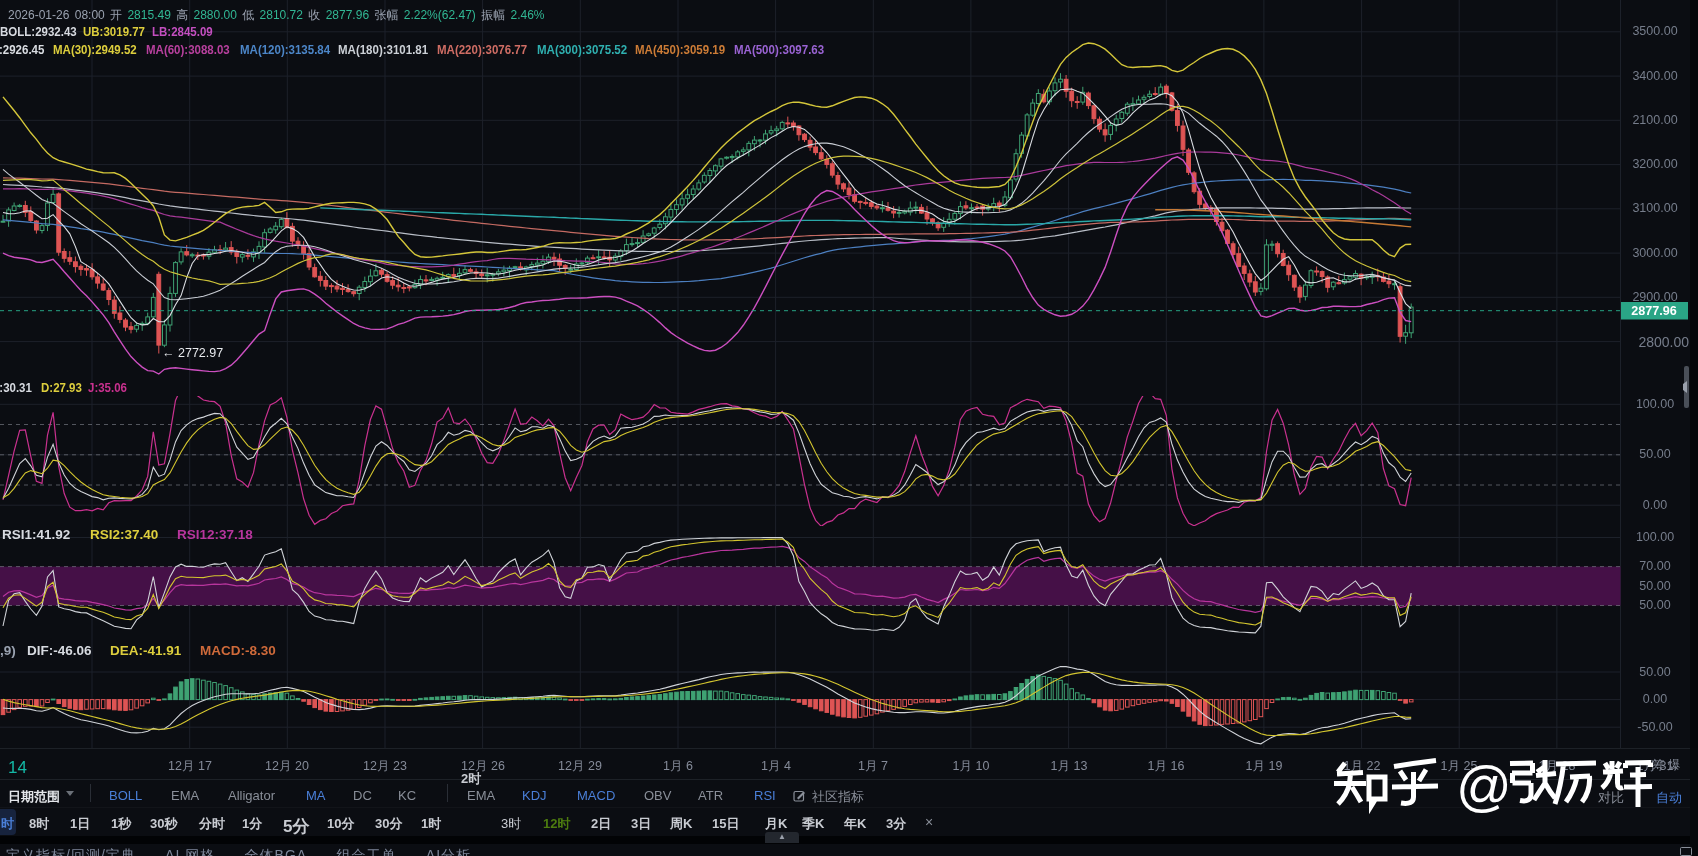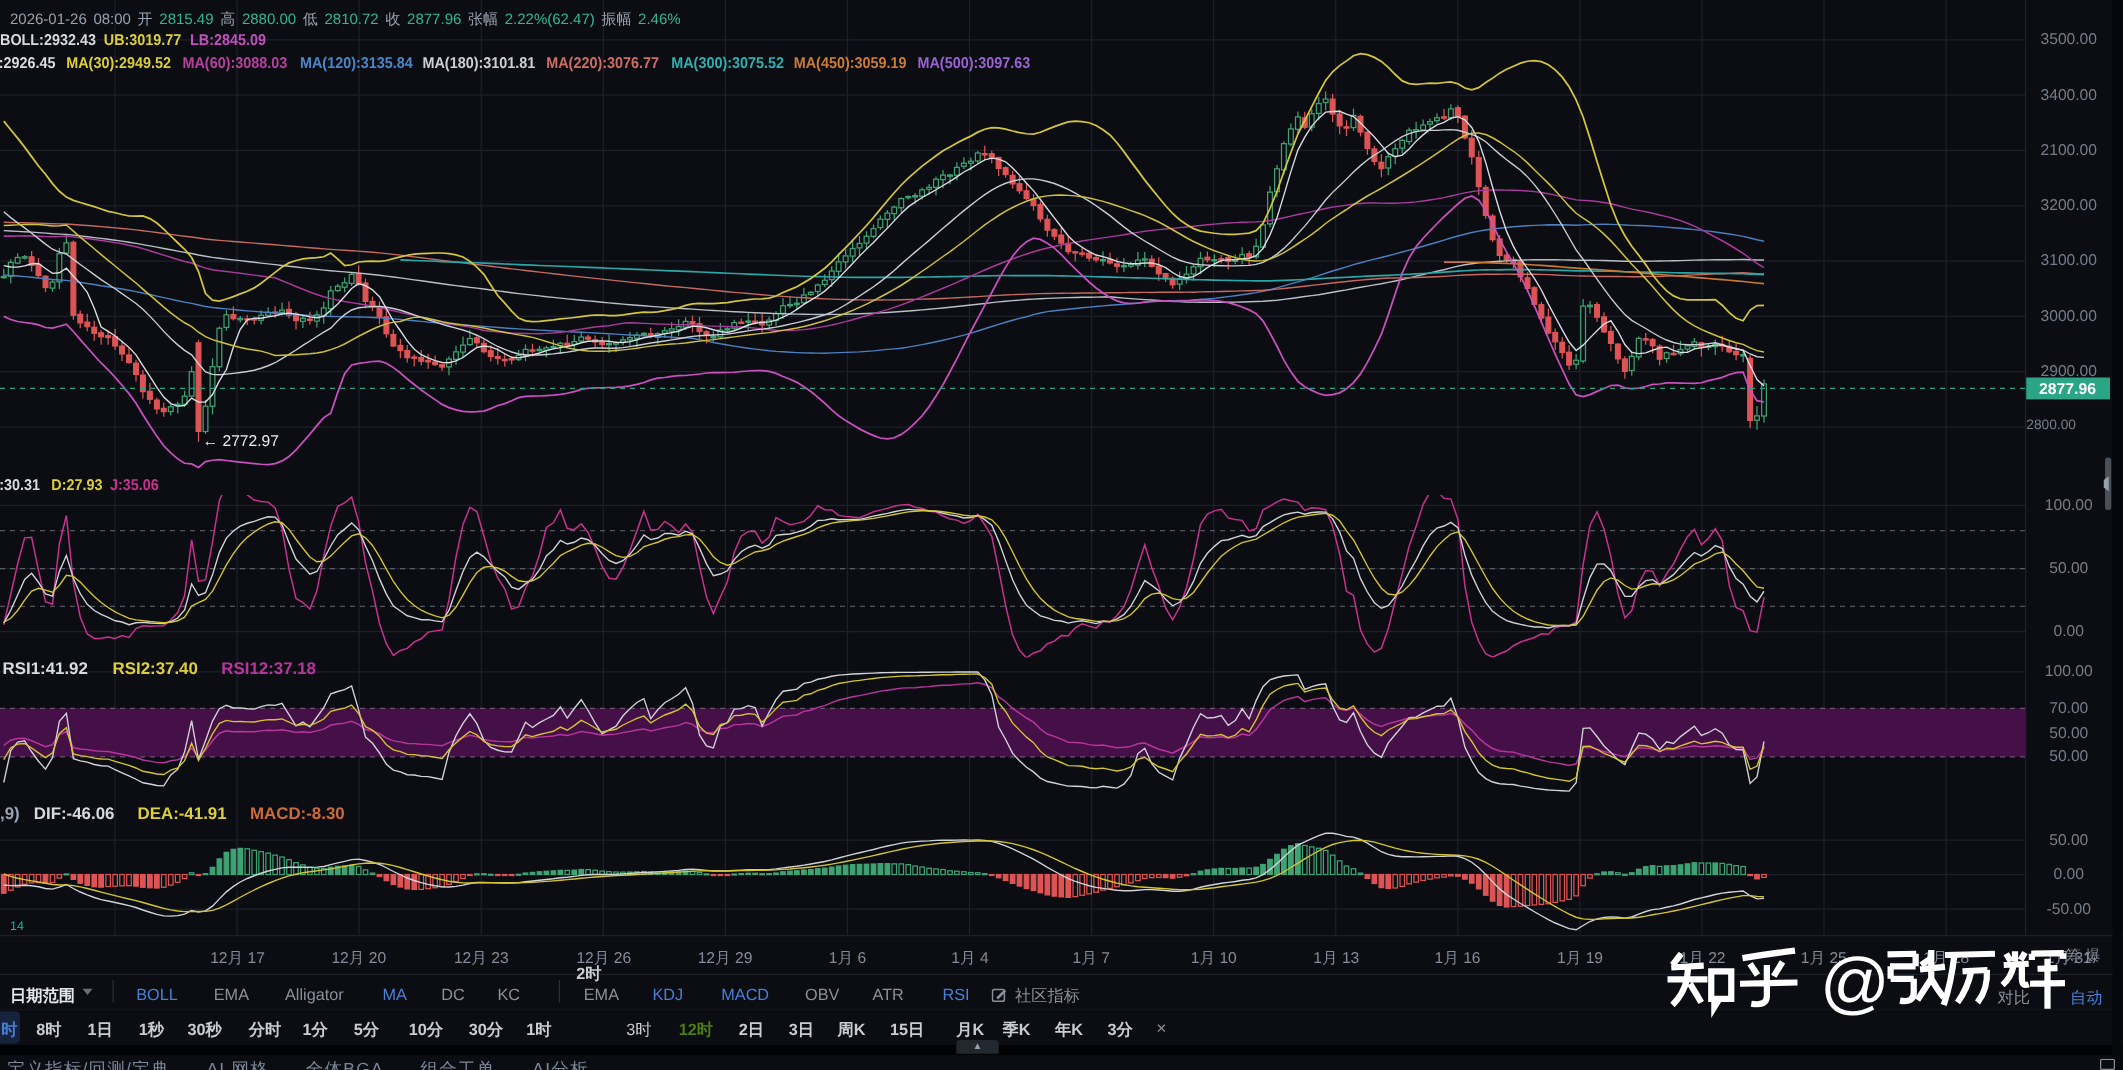--- a/index.html
+++ b/index.html
@@ -882,39 +882,39 @@
     <div style="position:absolute;left:-9px;top:381px;font-size:12.5px;font-weight:700;color:#d7dae0;white-space:nowrap;transform:scaleX(0.92);transform-origin:0 0">K:30.31</div>
     <div style="position:absolute;left:41px;top:381px;font-size:12.5px;font-weight:700;color:#ddce3d;white-space:nowrap;transform:scaleX(0.92);transform-origin:0 0">D:27.93</div>
     <div style="position:absolute;left:88px;top:381px;font-size:12.5px;font-weight:700;color:#c9318f;white-space:nowrap;transform:scaleX(0.92);transform-origin:0 0">J:35.06</div>
     <div style="position:absolute;left:2px;top:527px;font-size:13.5px;font-weight:700;color:#d7dae0;white-space:nowrap;transform:scaleX(1.0);transform-origin:0 0">RSI1:41.92</div>
     <div style="position:absolute;left:90px;top:527px;font-size:13.5px;font-weight:700;color:#ddce3d;white-space:nowrap;transform:scaleX(1.0);transform-origin:0 0">RSI2:37.40</div>
     <div style="position:absolute;left:177px;top:527px;font-size:13.5px;font-weight:700;color:#b8359d;white-space:nowrap;transform:scaleX(1.0);transform-origin:0 0">RSI12:37.18</div>
     <div style="position:absolute;left:0px;top:643px;font-size:13.5px;font-weight:700;color:#9aa2b0;white-space:nowrap;transform:scaleX(1.0);transform-origin:0 0">,9)</div>
     <div style="position:absolute;left:27px;top:643px;font-size:13.5px;font-weight:700;color:#d7dae0;white-space:nowrap;transform:scaleX(1.0);transform-origin:0 0">DIF:-46.06</div>
     <div style="position:absolute;left:110px;top:643px;font-size:13.5px;font-weight:700;color:#ddce3d;white-space:nowrap;transform:scaleX(1.0);transform-origin:0 0">DEA:-41.91</div>
     <div style="position:absolute;left:200px;top:643px;font-size:13.5px;font-weight:700;color:#cf6a3a;white-space:nowrap;transform:scaleX(1.0);transform-origin:0 0">MACD:-8.30</div>
-    <div style="position:absolute;left:1621px;width:68px;top:334.1px;text-align:left;font-size:11px;color:#767d8b">2800.00</div>
+    <div style="position:absolute;left:1621px;width:68px;top:334.1px;text-align:right;font-size:14px;color:#767d8b">2800.00</div>
     <div style="position:absolute;left:1621px;width:68px;top:289.8px;text-align:center;font-size:12.5px;color:#767d8b">2900.00</div>
     <div style="position:absolute;left:1621px;width:68px;top:245.6px;text-align:center;font-size:12.5px;color:#767d8b">3000.00</div>
     <div style="position:absolute;left:1621px;width:68px;top:201.3px;text-align:center;font-size:12.5px;color:#767d8b">3100.00</div>
     <div style="position:absolute;left:1621px;width:68px;top:157.1px;text-align:center;font-size:12.5px;color:#767d8b">3200.00</div>
     <div style="position:absolute;left:1621px;width:68px;top:112.8px;text-align:center;font-size:12.5px;color:#767d8b">2100.00</div>
     <div style="position:absolute;left:1621px;width:68px;top:68.6px;text-align:center;font-size:12.5px;color:#767d8b">3400.00</div>
     <div style="position:absolute;left:1621px;width:68px;top:24.3px;text-align:center;font-size:12.5px;color:#767d8b">3500.00</div>
     <div style="position:absolute;left:1621px;width:68px;top:396.8px;text-align:center;font-size:12.5px;color:#767d8b">100.00</div>
     <div style="position:absolute;left:1621px;width:68px;top:447.2px;text-align:center;font-size:12.5px;color:#767d8b">50.00</div>
     <div style="position:absolute;left:1621px;width:68px;top:497.7px;text-align:center;font-size:12.5px;color:#767d8b">0.00</div>
     <div style="position:absolute;left:1621px;width:68px;top:530.0px;text-align:center;font-size:12.5px;color:#767d8b">100.00</div>
     <div style="position:absolute;left:1621px;width:68px;top:559.1px;text-align:center;font-size:12.5px;color:#767d8b">70.00</div>
     <div style="position:absolute;left:1621px;width:68px;top:578.6px;text-align:center;font-size:12.5px;color:#767d8b">50.00</div>
     <div style="position:absolute;left:1621px;width:68px;top:598.0px;text-align:center;font-size:12.5px;color:#767d8b">50.00</div>
     <div style="position:absolute;left:1621px;width:68px;top:664.5px;text-align:center;font-size:12.5px;color:#767d8b">50.00</div>
     <div style="position:absolute;left:1621px;width:68px;top:692.1px;text-align:center;font-size:12.5px;color:#767d8b">0.00</div>
     <div style="position:absolute;left:1621px;width:68px;top:719.8px;text-align:center;font-size:12.5px;color:#767d8b">-50.00</div>
-    <div style="position:absolute;left:8px;top:736px;font-size:10px;color:#14b8a6;white-space:nowrap">14</div>
+    <div style="position:absolute;left:8px;top:758px;font-size:17px;color:#14b8a6;white-space:nowrap">14</div>
     <div style="position:absolute;left:190px;top:758px;transform:translateX(-50%);font-size:12.5px;color:#858b99;white-space:nowrap">12月 17</div>
     <div style="position:absolute;left:287px;top:758px;transform:translateX(-50%);font-size:12.5px;color:#858b99;white-space:nowrap">12月 20</div>
     <div style="position:absolute;left:385px;top:758px;transform:translateX(-50%);font-size:12.5px;color:#858b99;white-space:nowrap">12月 23</div>
     <div style="position:absolute;left:483px;top:758px;transform:translateX(-50%);font-size:12.5px;color:#858b99;white-space:nowrap">12月 26</div>
     <div style="position:absolute;left:580px;top:758px;transform:translateX(-50%);font-size:12.5px;color:#858b99;white-space:nowrap">12月 29</div>
     <div style="position:absolute;left:678px;top:758px;transform:translateX(-50%);font-size:12.5px;color:#858b99;white-space:nowrap">1月 6</div>
     <div style="position:absolute;left:776px;top:758px;transform:translateX(-50%);font-size:12.5px;color:#858b99;white-space:nowrap">1月 4</div>
     <div style="position:absolute;left:873px;top:758px;transform:translateX(-50%);font-size:12.5px;color:#858b99;white-space:nowrap">1月 7</div>
     <div style="position:absolute;left:971px;top:758px;transform:translateX(-50%);font-size:12.5px;color:#858b99;white-space:nowrap">1月 10</div>
     <div style="position:absolute;left:1069px;top:758px;transform:translateX(-50%);font-size:12.5px;color:#858b99;white-space:nowrap">1月 13</div>
@@ -954,21 +954,21 @@
     <div style="position:absolute;left:1598px;top:789px;font-size:13px;color:#8a8f99">对比</div>
     <div style="position:absolute;left:1656px;top:789px;font-size:13px;color:#4a7fd8">自动</div>
     <div style="position:absolute;left:-14px;top:809px;width:30px;height:26px;background:#17233d;border-radius:4px"></div>
     <div style="position:absolute;left:1px;top:815px;font-size:13px;font-weight:700;color:#4a7fd8">时</div>
     <div style="position:absolute;left:29px;top:815px;font-size:13px;font-weight:700;color:#c9ccd2;white-space:nowrap">8时</div>
     <div style="position:absolute;left:70px;top:815px;font-size:13px;font-weight:700;color:#c9ccd2;white-space:nowrap">1日</div>
     <div style="position:absolute;left:111px;top:815px;font-size:13px;font-weight:700;color:#c9ccd2;white-space:nowrap">1秒</div>
     <div style="position:absolute;left:150px;top:815px;font-size:13px;font-weight:700;color:#c9ccd2;white-space:nowrap">30秒</div>
     <div style="position:absolute;left:199px;top:815px;font-size:13px;font-weight:700;color:#c9ccd2;white-space:nowrap">分时</div>
     <div style="position:absolute;left:242px;top:815px;font-size:13px;font-weight:700;color:#c9ccd2;white-space:nowrap">1分</div>
-    <div style="position:absolute;left:283px;top:815px;font-size:13px;font-weight:700;color:#c9ccd2;white-space:nowrap">5分</div>
+    <div style="position:absolute;left:283px;top:815px;font-size:17px;font-weight:700;color:#c9ccd2;white-space:nowrap">5分</div>
     <div style="position:absolute;left:327px;top:815px;font-size:13px;font-weight:700;color:#c9ccd2;white-space:nowrap">10分</div>
     <div style="position:absolute;left:375px;top:815px;font-size:13px;font-weight:700;color:#c9ccd2;white-space:nowrap">30分</div>
     <div style="position:absolute;left:421px;top:815px;font-size:13px;font-weight:700;color:#c9ccd2;white-space:nowrap">1时</div>
     <div style="position:absolute;left:461px;top:770px;font-size:13px;font-weight:700;color:#c9ccd2;white-space:nowrap">2时</div>
     <div style="position:absolute;left:501px;top:815px;font-size:13px;font-weight:400;color:#c9ccd2;white-space:nowrap">3时</div>
     <div style="position:absolute;left:543px;top:815px;font-size:13px;font-weight:700;color:#4d7c0f;white-space:nowrap">12时</div>
     <div style="position:absolute;left:591px;top:815px;font-size:13px;font-weight:700;color:#c9ccd2;white-space:nowrap">2日</div>
     <div style="position:absolute;left:631px;top:815px;font-size:13px;font-weight:700;color:#c9ccd2;white-space:nowrap">3日</div>
     <div style="position:absolute;left:670px;top:815px;font-size:13px;font-weight:700;color:#c9ccd2;white-space:nowrap">周K</div>
     <div style="position:absolute;left:712px;top:815px;font-size:13px;font-weight:700;color:#c9ccd2;white-space:nowrap">15日</div>

